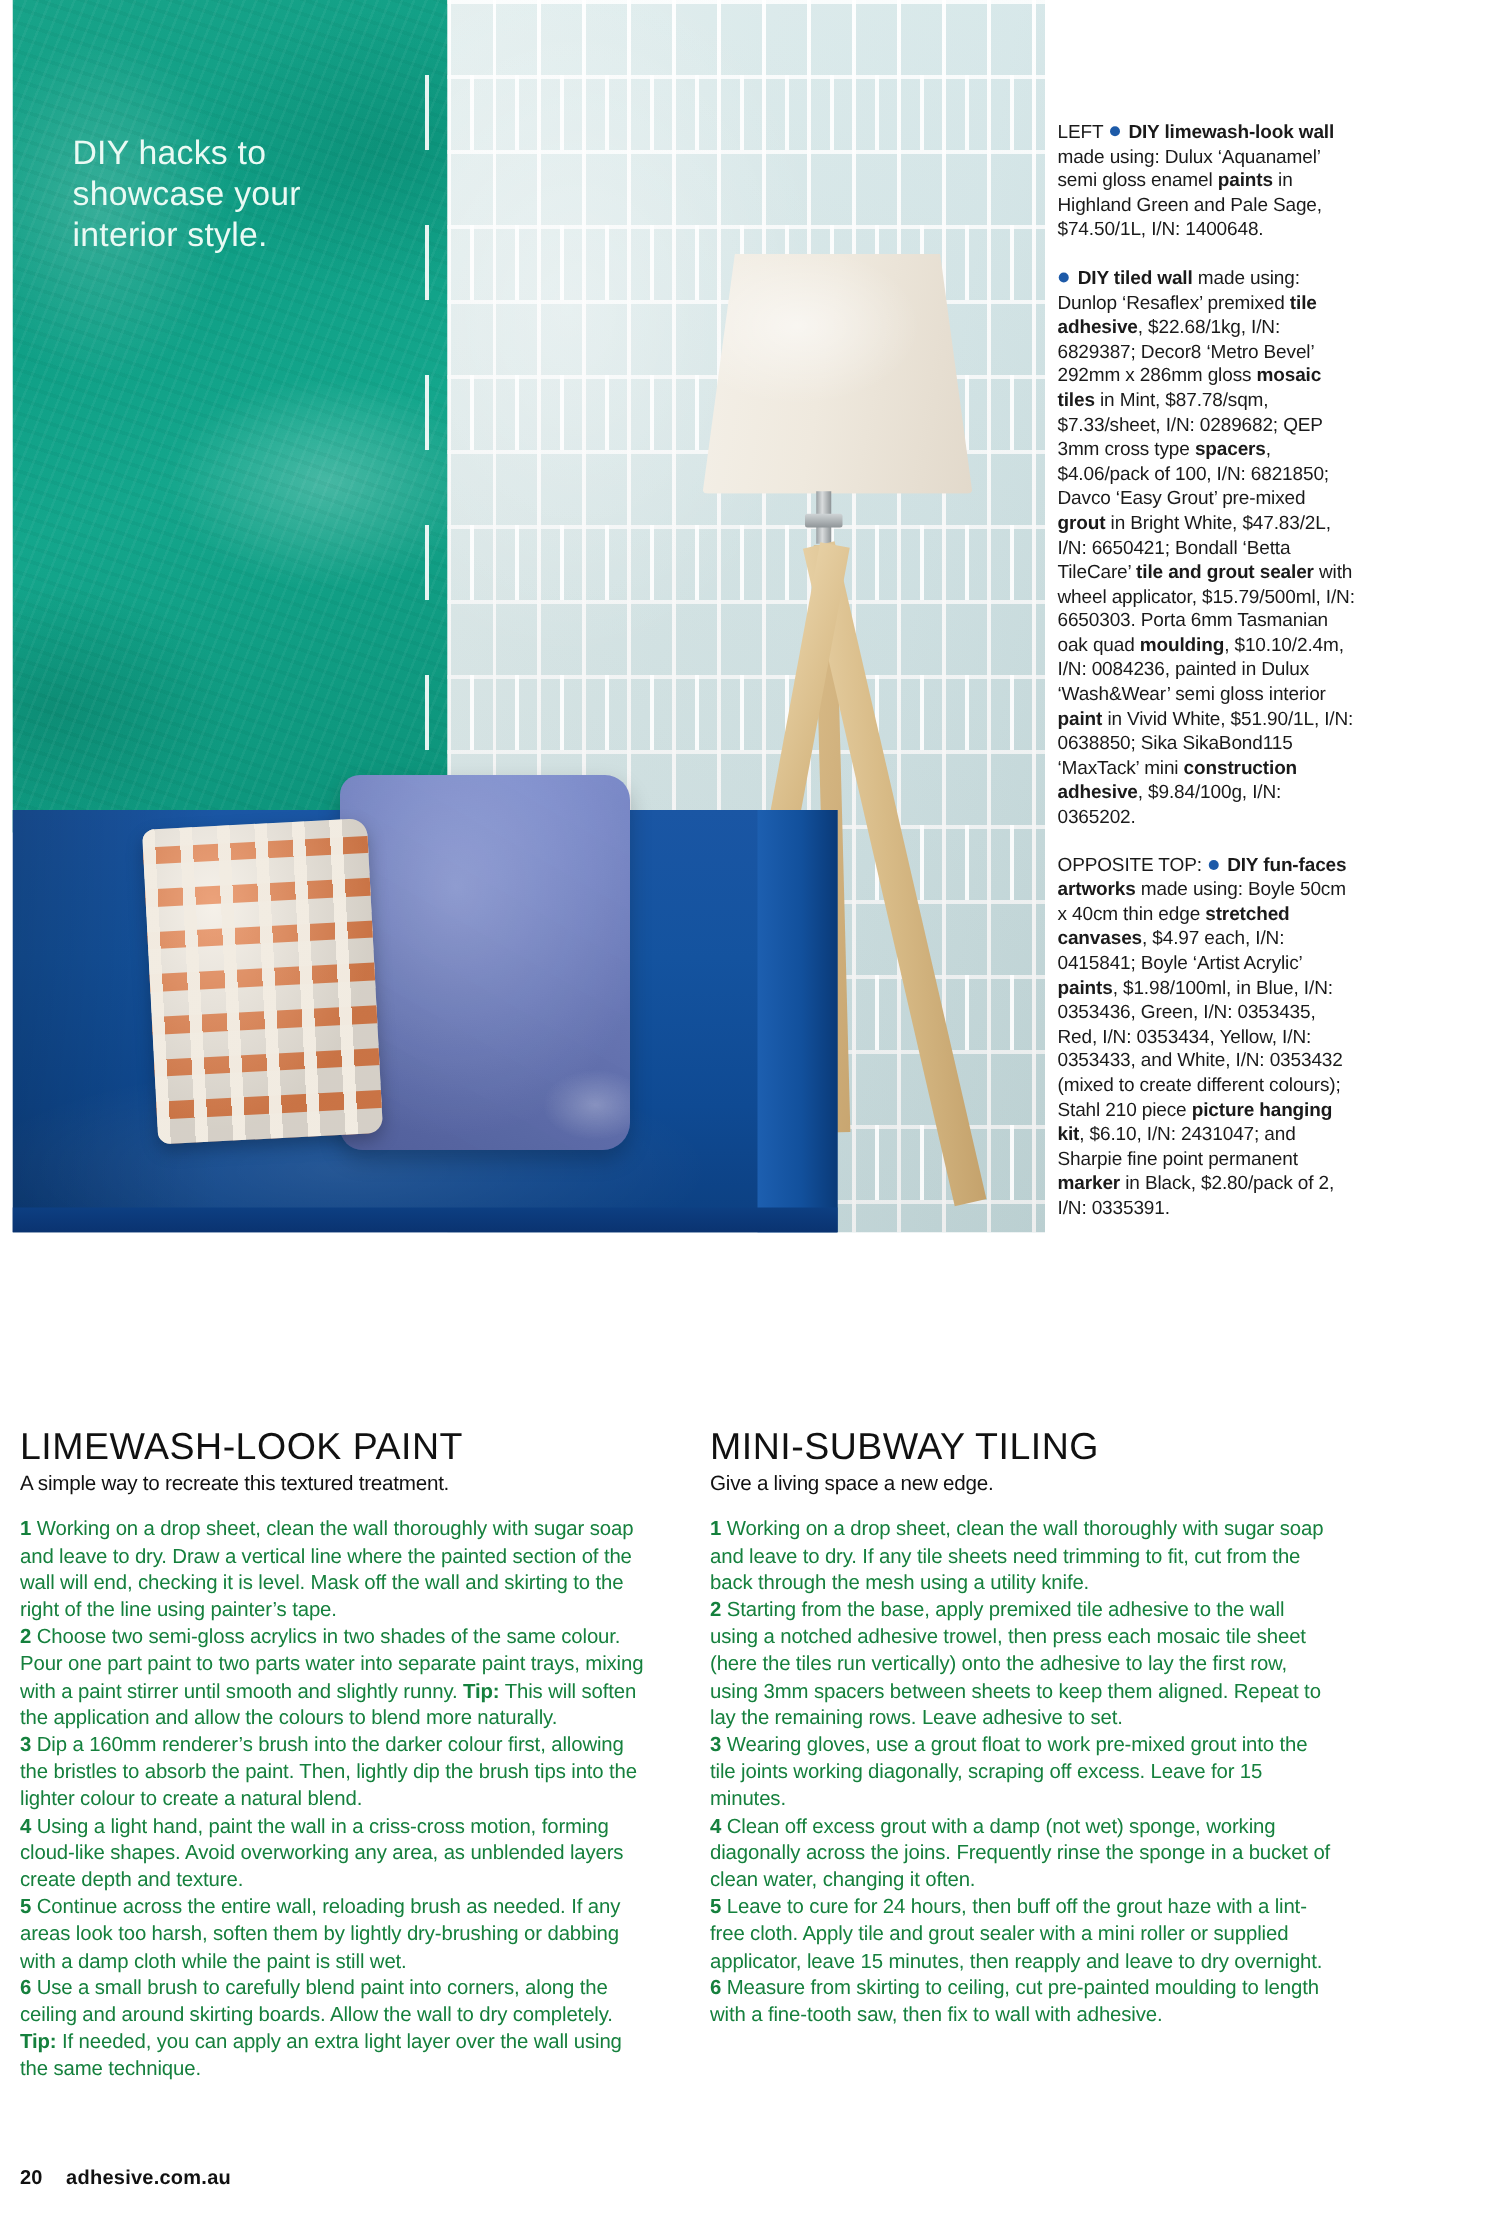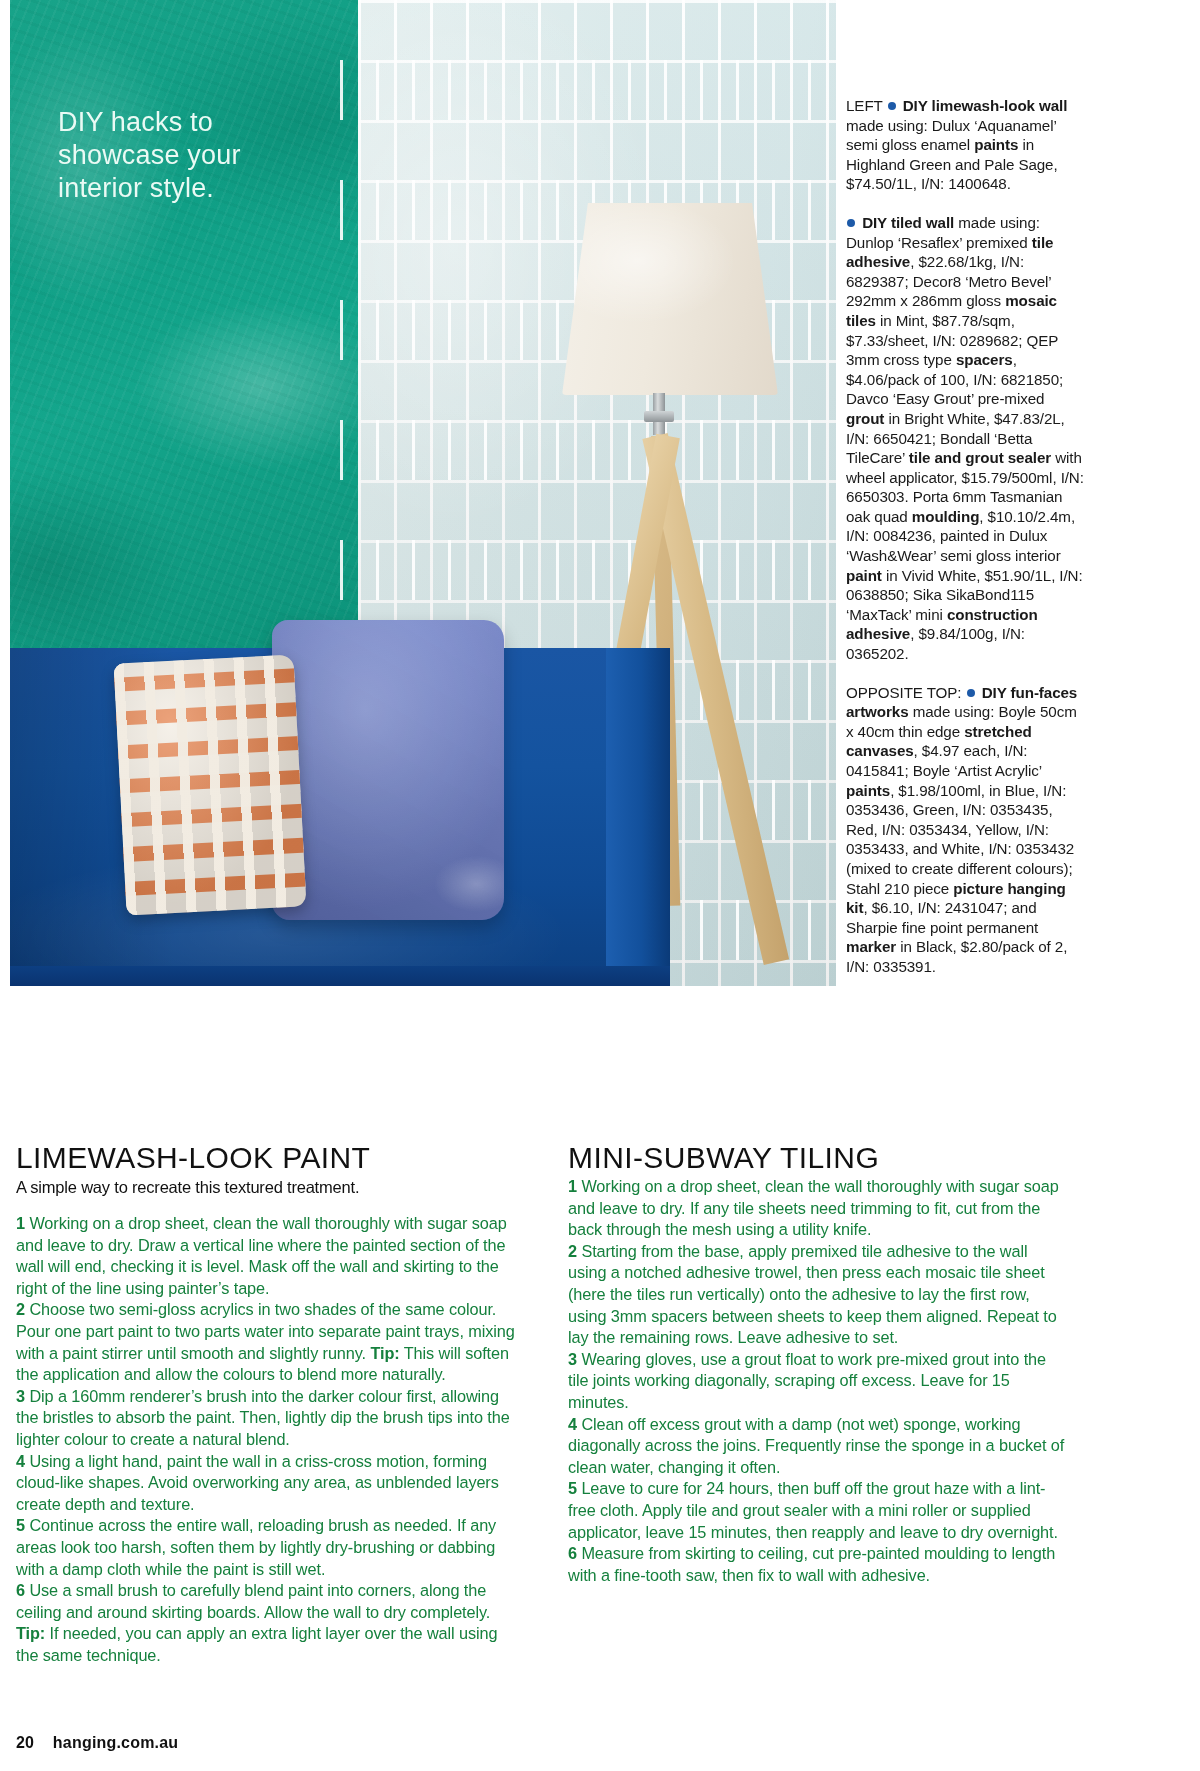--- a/index.html
+++ b/index.html
@@ -348,20 +348,21 @@
   </div>
 
 <div class="cols">
   <div class="col">
     <h2 class="sec-title">LIMEWASH-LOOK PAINT</h2>
     <p class="sec-sub">A simple way to recreate this textured treatment.</p>
     <div class="steps" id="steps-0"><span class="n">1</span> Working on a drop sheet, clean the wall thoroughly with sugar soap and leave to dry. Draw a vertical line where the painted section of the wall will end, checking it is level. Mask off the wall and skirting to the right of the line using painter’s tape.<br><span class="n">2</span> Choose two semi-gloss acrylics in two shades of the same colour. Pour one part paint to two parts water into separate paint trays, mixing with a paint stirrer until smooth and slightly runny. <span class="tip">Tip:</span> This will soften the application and allow the colours to blend more naturally.<br><span class="n">3</span> Dip a 160mm renderer’s brush into the darker colour first, allowing the bristles to absorb the paint. Then, lightly dip the brush tips into the lighter colour to create a natural blend.<br><span class="n">4</span> Using a light hand, paint the wall in a criss-cross motion, forming cloud-like shapes. Avoid overworking any area, as unblended layers create depth and texture.<br><span class="n">5</span> Continue across the entire wall, reloading brush as needed. If any areas look too harsh, soften them by lightly dry-brushing or dabbing with a damp cloth while the paint is still wet.<br><span class="n">6</span> Use a small brush to carefully blend paint into corners, along the ceiling and around skirting boards. Allow the wall to dry completely. <span class="tip">Tip:</span> If needed, you can apply an extra light layer over the wall using the same technique.</div>
   </div>
   <div class="col right">
     <h2 class="sec-title">MINI-SUBWAY TILING</h2>
+    <p class="sec-sub">Give a living space a new edge.</p>
     <div class="steps" id="steps-1"><span class="n">1</span> Working on a drop sheet, clean the wall thoroughly with sugar soap and leave to dry. If any tile sheets need trimming to fit, cut from the back through the mesh using a utility knife.<br><span class="n">2</span> Starting from the base, apply premixed tile adhesive to the wall using a notched adhesive trowel, then press each mosaic tile sheet (here the tiles run vertically) onto the adhesive to lay the first row, using 3mm spacers between sheets to keep them aligned. Repeat to lay the remaining rows. Leave adhesive to set.<br><span class="n">3</span> Wearing gloves, use a grout float to work pre-mixed grout into the tile joints working diagonally, scraping off excess. Leave for 15 minutes.<br><span class="n">4</span> Clean off excess grout with a damp (not wet) sponge, working diagonally across the joins. Frequently rinse the sponge in a bucket of clean water, changing it often.<br><span class="n">5</span> Leave to cure for 24 hours, then buff off the grout haze with a lint-free cloth. Apply tile and grout sealer with a mini roller or supplied applicator, leave 15 minutes, then reapply and leave to dry overnight.<br><span class="n">6</span> Measure from skirting to ceiling, cut pre-painted moulding to length with a fine-tooth saw, then fix to wall with adhesive.</div>
   </div>
 </div>
 
 <div class="footer">
   <span class="pg">20</span>
-  <span>hanging.com.au</span>
+  <span>adhesive.com.au</span>
 </div>
 
 </body></html>

